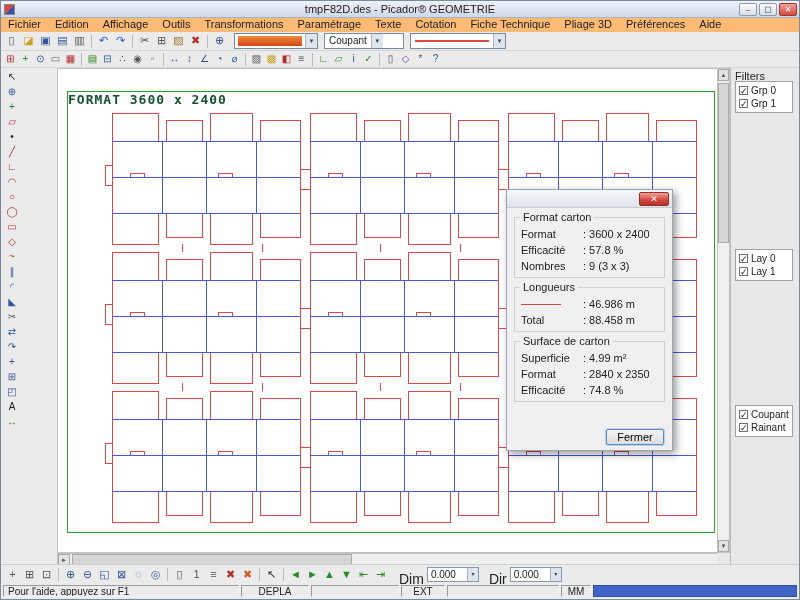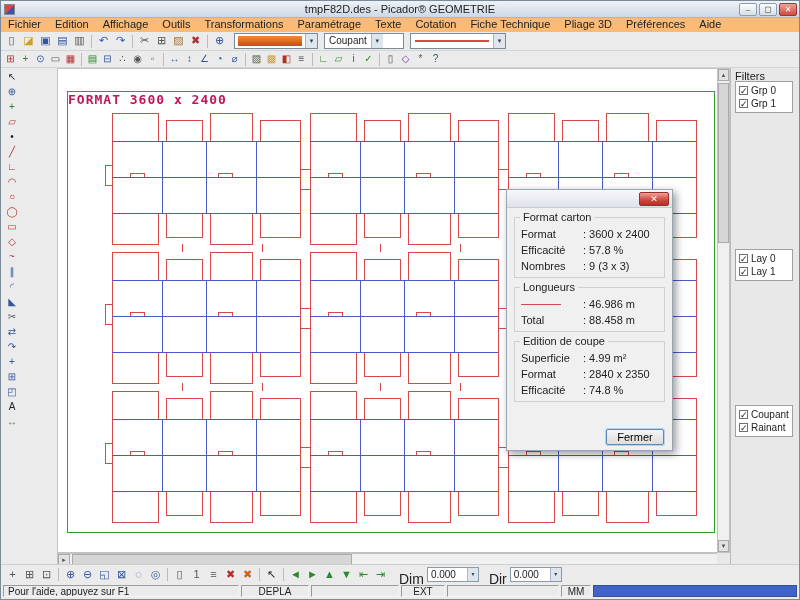--- a/index.html
+++ b/index.html
@@ -253,21 +253,21 @@
           </g>
           <g transform="translate(252,322)">
             <path d="M0,28 V0 H46 V28 M54,28 V7 H90 V28 M98,28 V0 H140 V28 M148,28 V7 H188 V28 M0,28 V100 M188,28 V100 M0,100 V131 H46 V100 M54,100 V124 H90 V100 M98,100 V131 H140 V100 M148,100 V124 H188 V100 M18,60 h14 v4 h-14 Z M106,60 h14 v4 h-14 Z M188,56 h10 M188,76 h10" stroke="#d84848" fill="none" stroke-width="1"></path>
             <path d="M0,28 H188 M0,100 H188 M50,28 V100 M94,28 V100 M144,28 V100 M0,64 H188" stroke="#4a5ac8" fill="none" stroke-width="1"></path>
           </g>
           <g transform="translate(450,322)">
             <path d="M0,28 V0 H46 V28 M54,28 V7 H90 V28 M98,28 V0 H140 V28 M148,28 V7 H188 V28 M0,28 V100 M188,28 V100 M0,100 V131 H46 V100 M54,100 V124 H90 V100 M98,100 V131 H140 V100 M148,100 V124 H188 V100 M18,60 h14 v4 h-14 Z M106,60 h14 v4 h-14 Z" stroke="#d84848" fill="none" stroke-width="1"></path>
             <path d="M0,28 H188 M0,100 H188 M50,28 V100 M94,28 V100 M144,28 V100 M0,64 H188" stroke="#4a5ac8" fill="none" stroke-width="1"></path>
           </g>
         </svg>
-      <div class="format-label" style="color: #be185d;">FORMAT 3600 x 2400</div>
+      <div class="format-label" style="color: #14532d;">FORMAT 3600 x 2400</div>
     </div>
 
     <div class="vscroll">
       <span class="sb-btn top">▲</span>
       <span class="vthumb"></span>
       <span class="sb-btn bottom">▼</span>
     </div>
     <div class="hscroll">
       <span class="sb-btn left">◄</span>
       <span class="hthumb"></span>
@@ -336,21 +336,21 @@
           <div class="dlg-row">
             <span class="line-swatch" style="background: rgb(216, 72, 72);"></span>
             <span class="dlg-value">: 46.986 m</span>
           </div>
           <div class="dlg-row">
             <span class="dlg-label">Total</span>
             <span class="dlg-value">: 88.458 m</span>
           </div>
         </div>
         <div class="groupbox">
-          <span class="legend">Edition de coupe</span>
+          <span class="legend">Surface de carton</span>
           <div class="dlg-row">
             <span class="dlg-label">Superficie</span>
             <span class="dlg-value">: 4.99 m²</span>
           </div>
           <div class="dlg-row">
             <span class="dlg-label">Format</span>
             <span class="dlg-value">: 2840 x 2350</span>
           </div>
           <div class="dlg-row">
             <span class="dlg-label">Efficacité</span>

